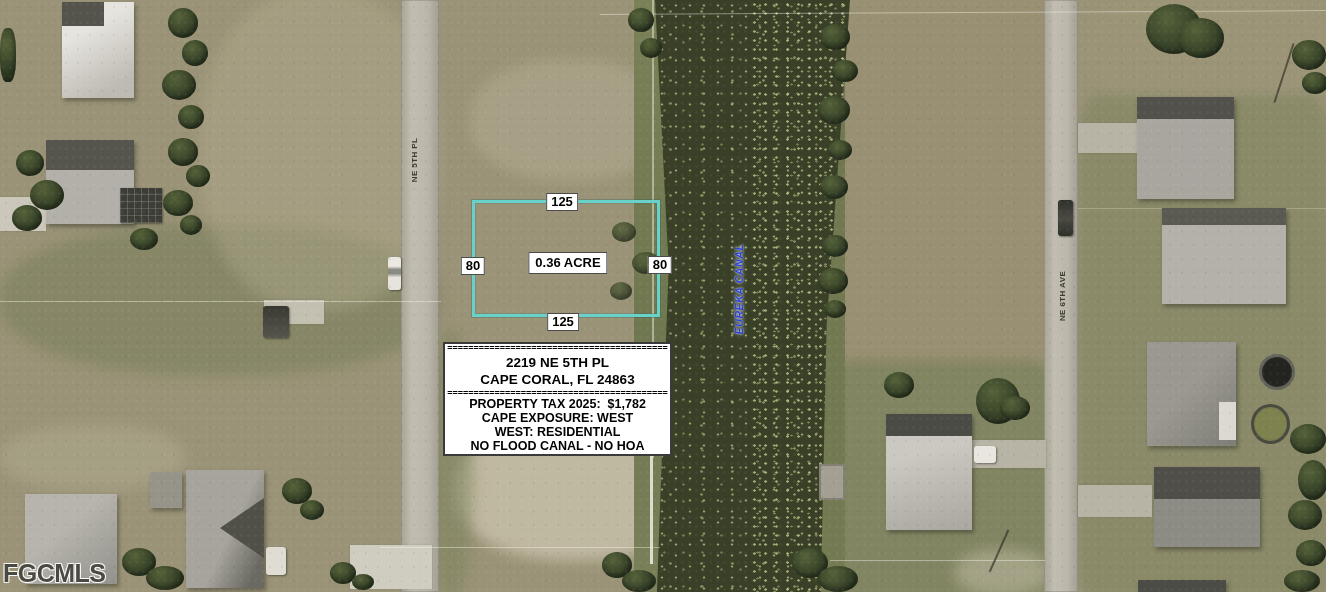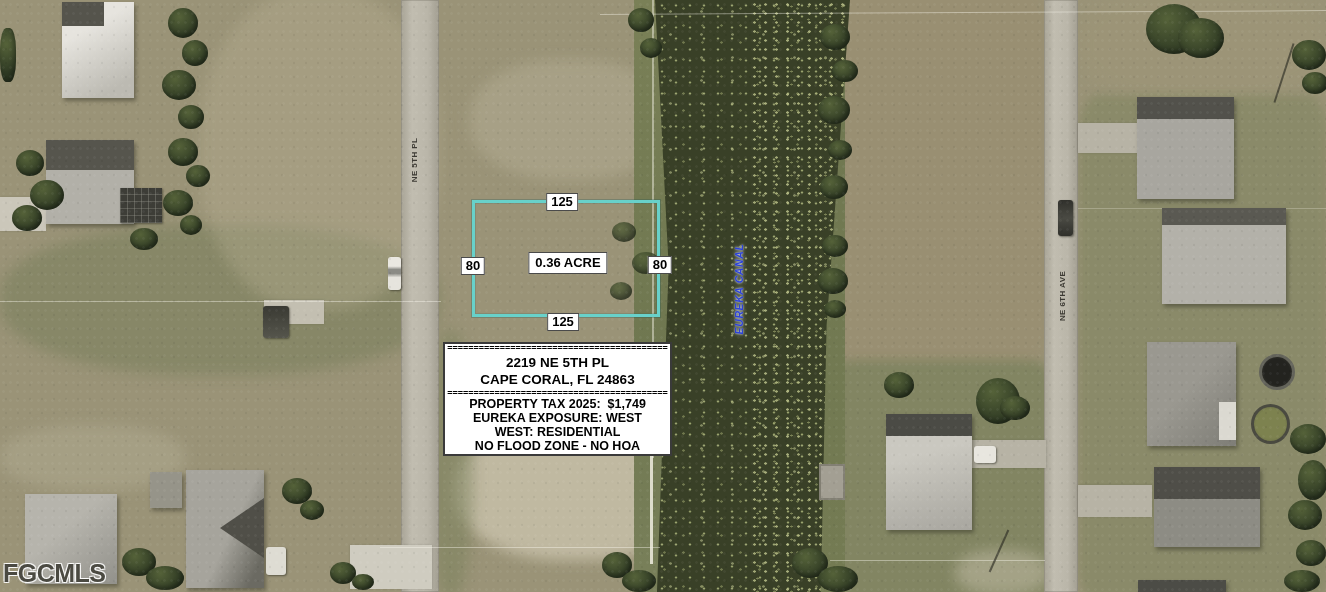--- a/index.html
+++ b/index.html
@@ -194,24 +194,24 @@
   <div class="dim-label" style="left:473px;top:266px;">80</div>
   <div class="dim-label" style="left:660px;top:265px;">80</div>
   <div class="dim-label" style="left:563px;top:322px;">125</div>
   <div class="dim-label" style="left:568px;top:263px;padding:2px 6px;">0.36 ACRE</div>
 
   <div class="info-box">
     <div class="sep-line">==========================================</div>
     <div class="addr-line">2219 NE 5TH PL</div>
     <div class="addr-line">CAPE CORAL, FL 24863</div>
     <div class="sep-line">==========================================</div>
-    <div class="detail-line">PROPERTY TAX 2025:  $1,749</div>
-    <div class="detail-line">EUREKA EXPOSURE: WEST</div>
+    <div class="detail-line">PROPERTY TAX 2025:  $1,782</div>
+    <div class="detail-line">CAPE EXPOSURE: WEST</div>
     <div class="detail-line">WEST: RESIDENTIAL</div>
-    <div class="detail-line">NO FLOOD ZONE - NO HOA</div>
+    <div class="detail-line">NO FLOOD CANAL - NO HOA</div>
   </div>
 
   <div class="vtext canal-label" style="left:739px;top:289px;">EUREKA CANAL</div>
   <div class="vtext street-label" style="left:414px;top:160px;">NE 5TH PL</div>
   <div class="vtext street-label" style="left:1062px;top:296px;">NE 6TH AVE</div>
 
   <div class="watermark">FGCMLS</div>
 
 </div>
 

